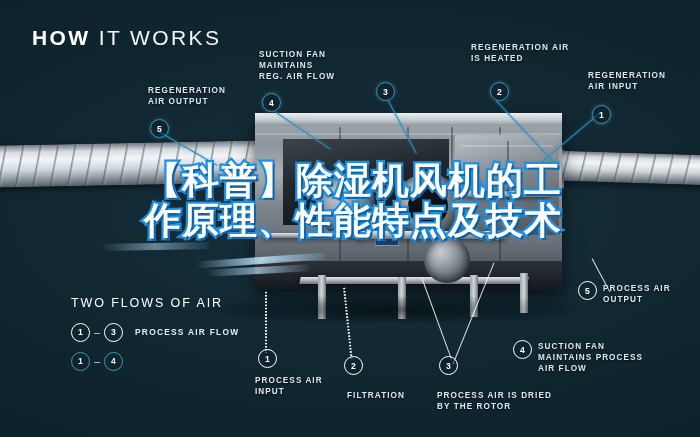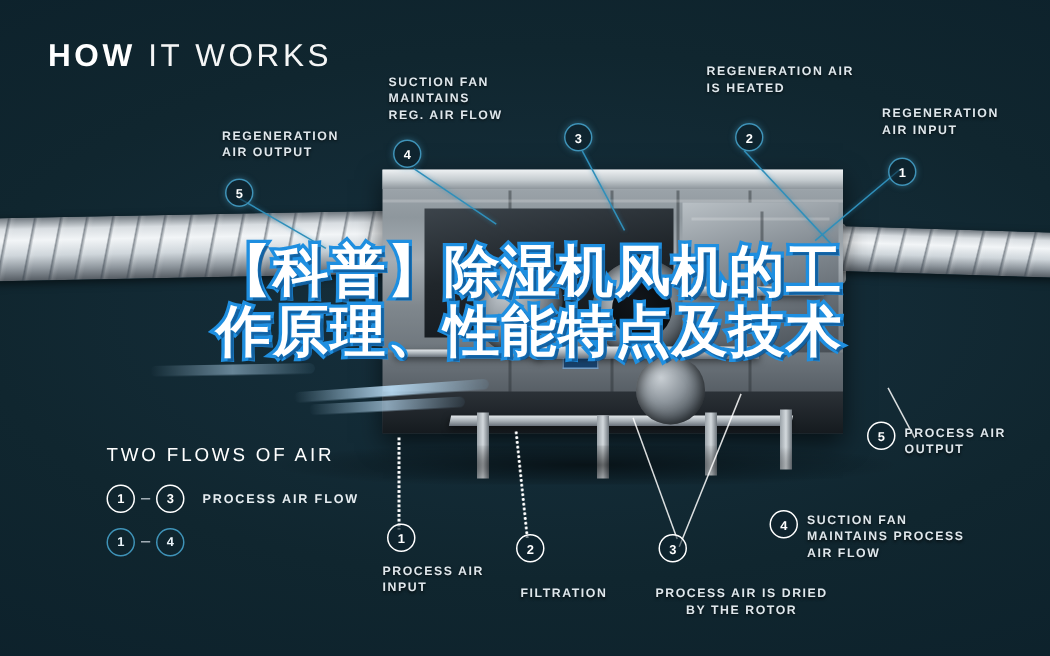--- a/index.html
+++ b/index.html
@@ -264,21 +264,21 @@
   <div class="leader solidw" style="left:592px;top:258px;width:38px;transform:rotate(62deg);"></div>
 
   <div class="num white" style="left:258px;top:349px;">1</div>
   <div class="callout" style="left:255px;top:375px;">PROCESS AIR
 INPUT</div>
 
   <div class="num white" style="left:344px;top:356px;">2</div>
   <div class="callout" style="left:347px;top:390px;">FILTRATION</div>
 
   <div class="num white" style="left:439px;top:356px;">3</div>
-  <div class="callout" style="left:437px;top:390px;text-align:center;">PROCESS AIR IS DRIED
+  <div class="callout" style="left:437px;top:390px;">PROCESS AIR IS DRIED
 BY THE ROTOR</div>
 
   <div class="num white" style="left:513px;top:340px;">4</div>
   <div class="callout" style="left:538px;top:341px;">SUCTION FAN
 MAINTAINS PROCESS
 AIR FLOW</div>
 
   <div class="num white" style="left:578px;top:281px;">5</div>
   <div class="callout" style="left:603px;top:283px;">PROCESS AIR
 OUTPUT</div>

